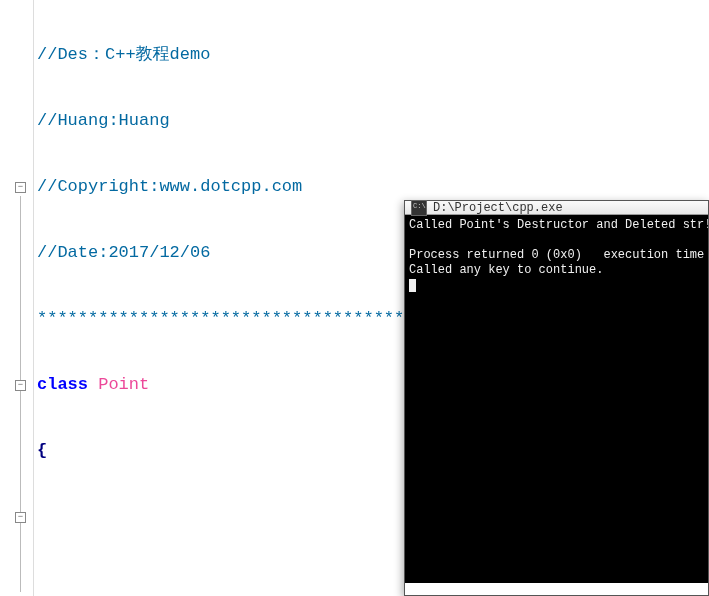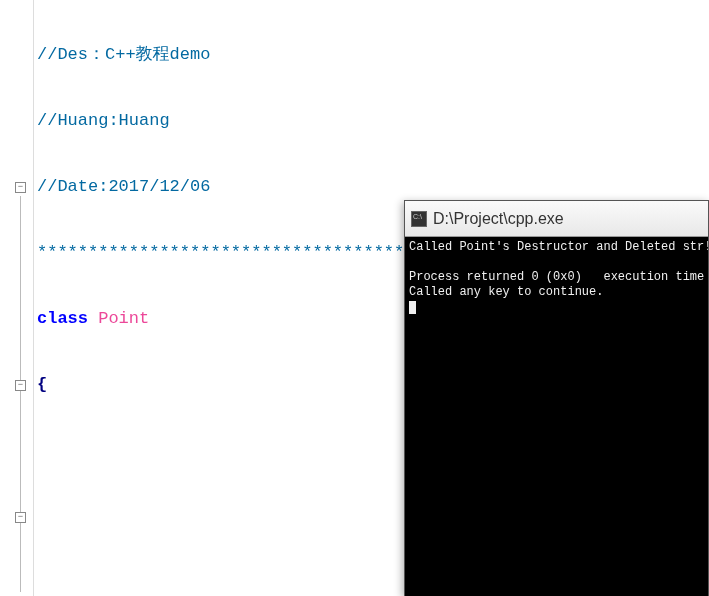--- a/index.html
+++ b/index.html
@@ -82,28 +82,28 @@
       position: absolute;
       left: 404px;
       top: 200px;
       width: 305px;
       height: 396px;
       background: #fff;
       border: 1px solid #555;
       box-shadow: -2px 2px 8px rgba(0,0,0,0.3);
     }
     .titlebar {
-      height: 36px;
+      height: 14px;
       background: linear-gradient(#fafafa, #e8e8e8);
       border-bottom: 1px solid #999;
       display: flex;
       align-items: center;
       padding: 0 6px;
-      font-family: Liberation Sans, sans-serif;
-      font-size: 16px;
+      font-family: Liberation Mono, monospace;
+      font-size: 12px;
       color: #333;
     }
     .titlebar-icon {
       width: 16px;
       height: 16px;
       margin-right: 6px;
       background: #333;
       border: 1px solid #666;
       display: inline-block;
       position: relative;
@@ -152,20 +152,21 @@
   <div class="gutter">
     <div class="fold-box" style="top:182px">−</div>
     <div class="fold-line" style="top:196px;height:396px"></div>
     <div class="fold-box" style="top:380px">−</div>
     <div class="fold-box" style="top:512px">−</div>
   </div>
 
   <div class="code-area">
     <div class="line"><span class="comment">//Des：C++教程demo</span></div>
     <div class="line"><span class="comment">//Huang:Huang</span></div>
+    <div class="line"><span class="comment">//Copyright:www.dotcpp.com</span></div>
     <div class="line"><span class="comment">//Date:2017/12/06</span></div>
     <div class="line"><span class="comment">**************************************/</span></div>
     <div class="line"><span class="keyword">class</span> <span class="ident">Point</span></div>
     <div class="line"><span class="op">{</span></div>
     
     
     
     
     
     

